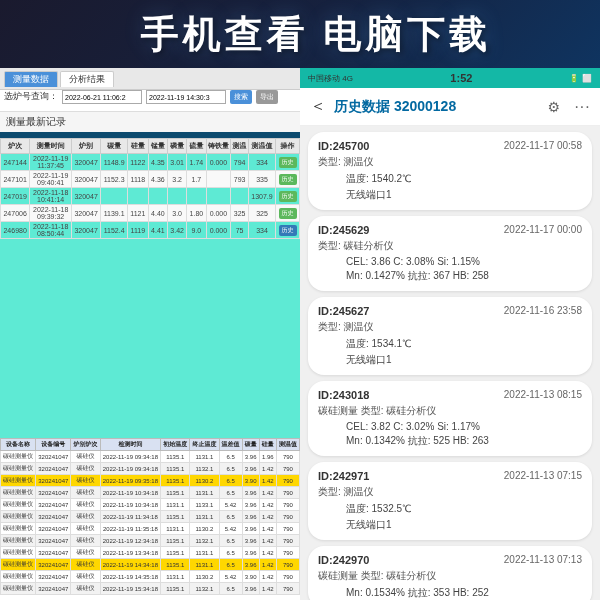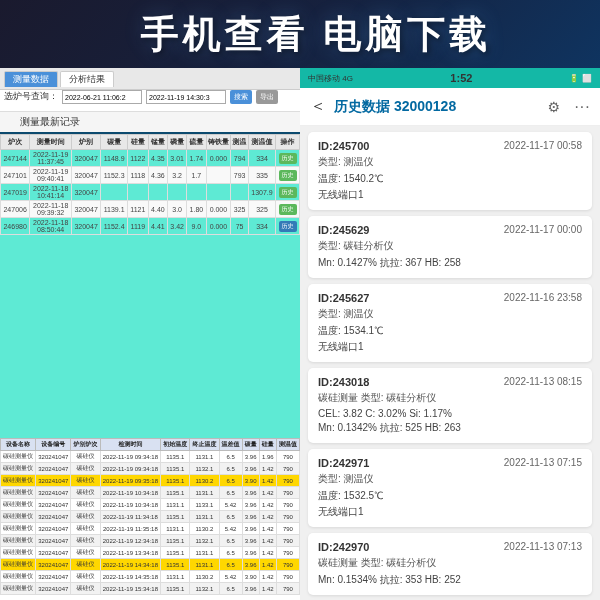--- a/index.html
+++ b/index.html
@@ -101,24 +101,24 @@
       font-size: 7px;
       padding: 0 4px;
       border-radius: 2px;
       cursor: pointer;
     }
     .toolbar-btn.gray { background: #999; }
 
     
     .section-title {
       background: #f5f5f5;
-      padding: 3px 20px;
+      padding: 3px 6px;
       font-size: 10px;
       color: #333;
-      border-bottom: 2px solid #0c4a6e;
+      border-bottom: 6px solid #0c4a6e;
     }
 
     
     .data-table {
       width: 100%;
       border-collapse: collapse;
       font-size: 7px;
     }
     .data-table th {
       background: #e8e8e8;
@@ -240,21 +240,21 @@
 
     
     .mobile-cards {
       overflow-y: auto;
       height: calc(532px - 58px);
       background: #f0f0f0;
     }
     .data-card {
       background: #fff;
       margin: 6px 8px;
-      border-radius: 5px;
+      border-radius: 16px;
       padding: 8px 10px;
       box-shadow: 0 1px 3px rgba(0,0,0,0.1);
     }
     .card-row {
       display: flex;
       justify-content: space-between;
       margin-bottom: 3px;
     }
     .card-id {
       font-size: 11px;
@@ -266,20 +266,21 @@
       color: #666;
     }
     .card-type {
       font-size: 10px;
       color: #555;
     }
     .card-detail {
       font-size: 10px;
       color: #444;
       margin-top: 2px;
+      margin-left: 28px;
     }
 
     
     .id-overlay {
       position: absolute;
       bottom: 8px;
       right: 8px;
       font-size: 9px;
       color: #666;
       background: rgba(255,255,255,0.8);
@@ -606,20 +607,21 @@
     <div class="card-detail">无线端口1</div>
   </div>
         <div class="data-card">
     <div class="card-row">
       <span class="card-id">ID:245629</span>
       <span class="card-date">2022-11-17 00:00</span>
     </div>
     <div class="card-row">
       <span class="card-type">类型: 碳硅分析仪</span>
     </div>
+    <div class="card-detail">CEL: 3.86  C: 3.08%  Si: 1.15%</div>
     <div class="card-detail">Mn: 0.1427%  抗拉: 367  HB: 258</div>
   </div>
         <div class="data-card">
     <div class="card-row">
       <span class="card-id">ID:245627</span>
       <span class="card-date">2022-11-16 23:58</span>
     </div>
     <div class="card-row">
       <span class="card-type">类型: 测温仪</span>
     </div>

